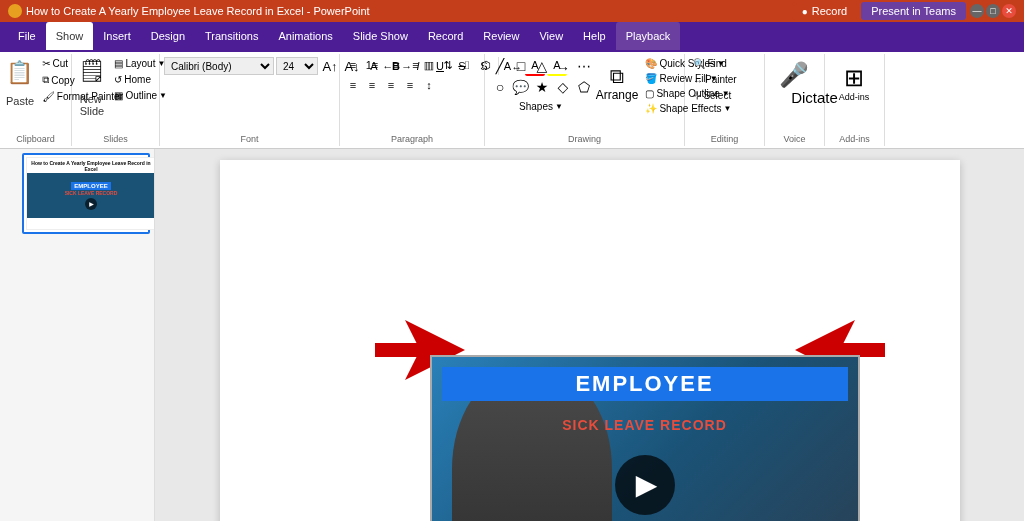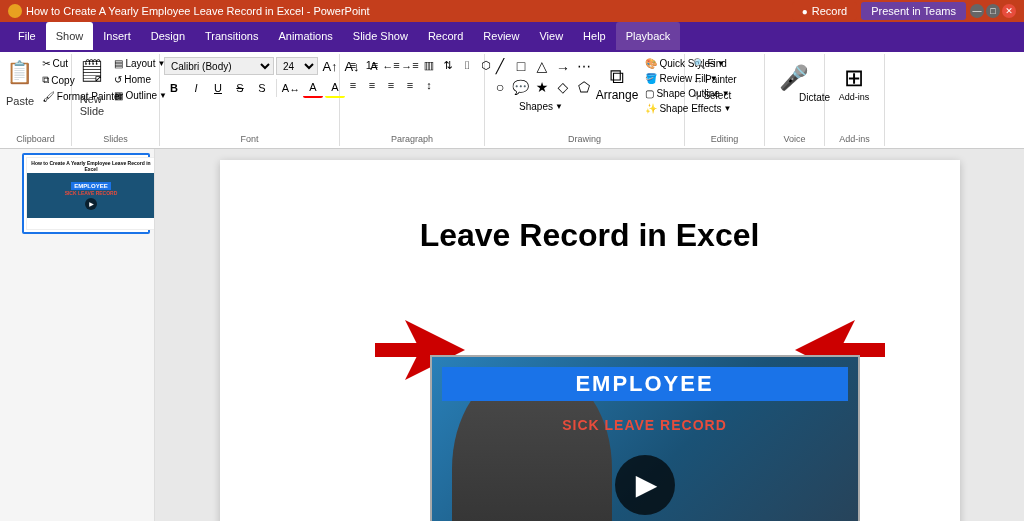--- a/index.html
+++ b/index.html
@@ -169,21 +169,21 @@
           <span>▦</span>
           <span>Outline</span>
           <span style="font-size:8px;">▼</span>
         </div>
       </div>
     </div>
     <div class="ribbon-group-label">Slides</div>
   </div>
 
   <div class="ribbon-group" style="width:180px;">
-    <div class="ribbon-group-content" style="flex-direction:column;gap:2px;padding-bottom:14px;">
+    <div class="ribbon-group-content" style="flex-direction:row;gap:2px;padding-bottom:14px;">
       <div class="font-row">
         <select class="font-select">
           <option>Calibri (Body)</option>
         </select>
         <select class="font-size-select">
           <option>24</option>
         </select>
         <div class="btn-icon" style="font-size:13px;">A↑</div>
         <div class="btn-icon" style="font-size:13px;">A↓</div>
         <div class="btn-icon">A</div>
@@ -296,21 +296,21 @@
         <span>Select</span>
       </div>
     </div>
     <div class="ribbon-group-label">Editing</div>
   </div>
 
   <div class="ribbon-group" style="width:60px;">
     <div class="ribbon-group-content">
       <div class="dictate-btn">
         <div style="font-size:24px;">🎤</div>
-        <div style="font-size:10px;margin-left:41px;">Dictate</div>
+        <div style="font-size:15px;margin-left:41px;">Dictate</div>
       </div>
     </div>
     <div class="ribbon-group-label">Voice</div>
   </div>
 
   <div class="ribbon-group" style="width:60px;">
     <div class="ribbon-group-content">
       <div class="addins-btn">
         <div style="font-size:24px;">⊞</div>
         <div style="font-size:9px;">Add-ins</div>
@@ -345,21 +345,20 @@
       </div>
     </div>
   </div>
 
   <div class="canvas-area">
     <div class="slide-canvas">
 
       <div style="padding: 18px 40px 8px; text-align:center;">
         <div style="font-size:32px;font-weight:900;color:#000;line-height:1.2;font-family:'Segoe UI',Arial,sans-serif;">
           <br>
-          <span>Leave Record in Excel</span>
         </div>
       </div>
 
       <div style="position:absolute;top:155px;left:155px;color:#cc0000;font-size:0;">
         <svg width="120" height="70" viewBox="0 0 120 70">
           <polygon points="90,35 30,5 45,35 30,65" fill="#cc0000"></polygon>
           <rect x="0" y="28" width="50" height="14" fill="#cc0000"></rect>
         </svg>
       </div>
       <div style="position:absolute;top:155px;right:75px;color:#cc0000;font-size:0;">

